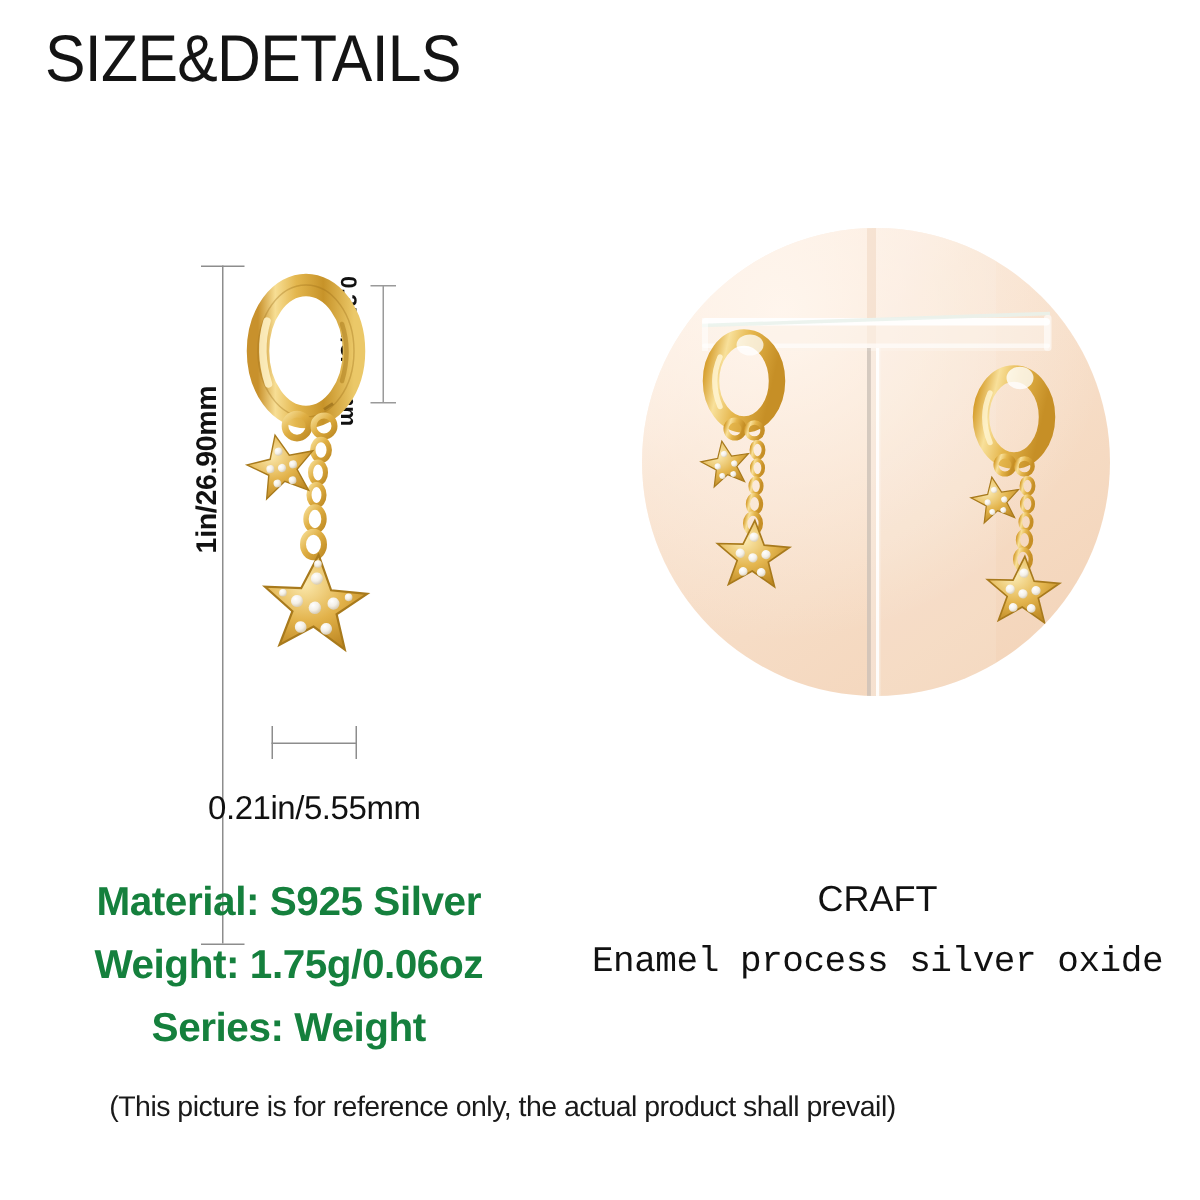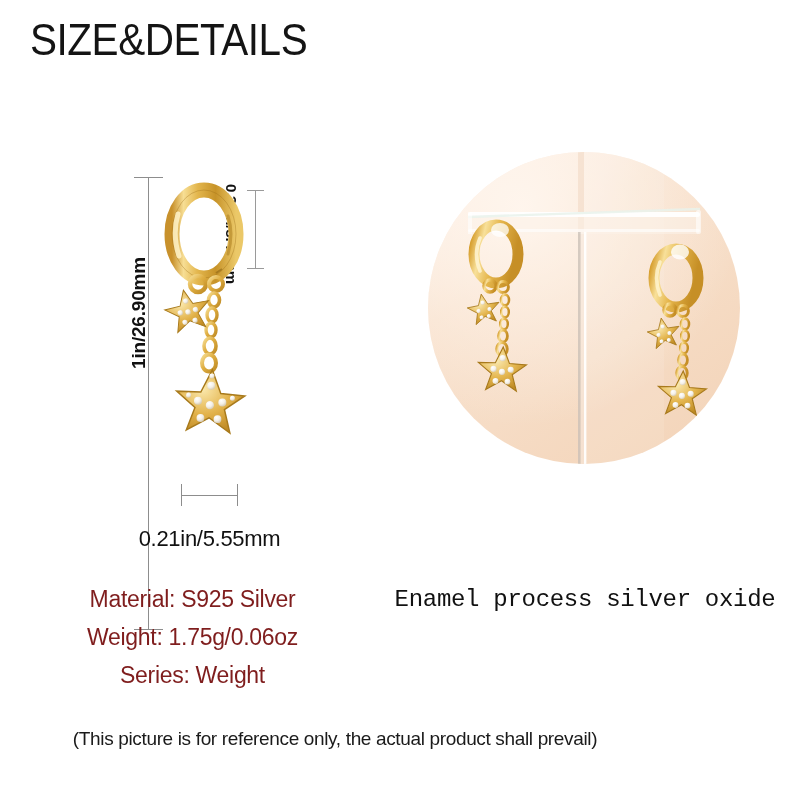--- a/index.html
+++ b/index.html
@@ -152,25 +152,25 @@
 
   
   .specs-left {
     position: absolute;
     left: 20px;
     top: 586px;
     width: 345px;
     text-align: center;
   }
   .specs-left .line {
-    font-size: 23px;
-    font-weight: 400;
+    font-size: 27px;
+    font-weight: 700;
     letter-spacing: -0.3px;
     margin-bottom: 11px;
-    color: #7f1d1d;
+    color: #15803d;
     white-space: nowrap;
   }
   .specs-right {
     position: absolute;
     left: 380px;
     top: 586px;
     width: 410px;
     text-align: center;
   }
   .specs-right .craft {
@@ -411,16 +411,17 @@
   </svg>
 </div>
 
 <div class="specs-left">
   <div class="line">Material:  S925 Silver</div>
   <div class="line">Weight: 1.75g/0.06oz</div>
   <div class="line">Series:  Weight</div>
 </div>
 
 <div class="specs-right">
+  <div class="craft">CRAFT</div>
   <div class="craft-desc">Enamel process silver oxide</div>
 </div>
 
 <div class="disclaimer">(This picture is for reference only, the actual product shall prevail)</div>
 
 </body></html>

